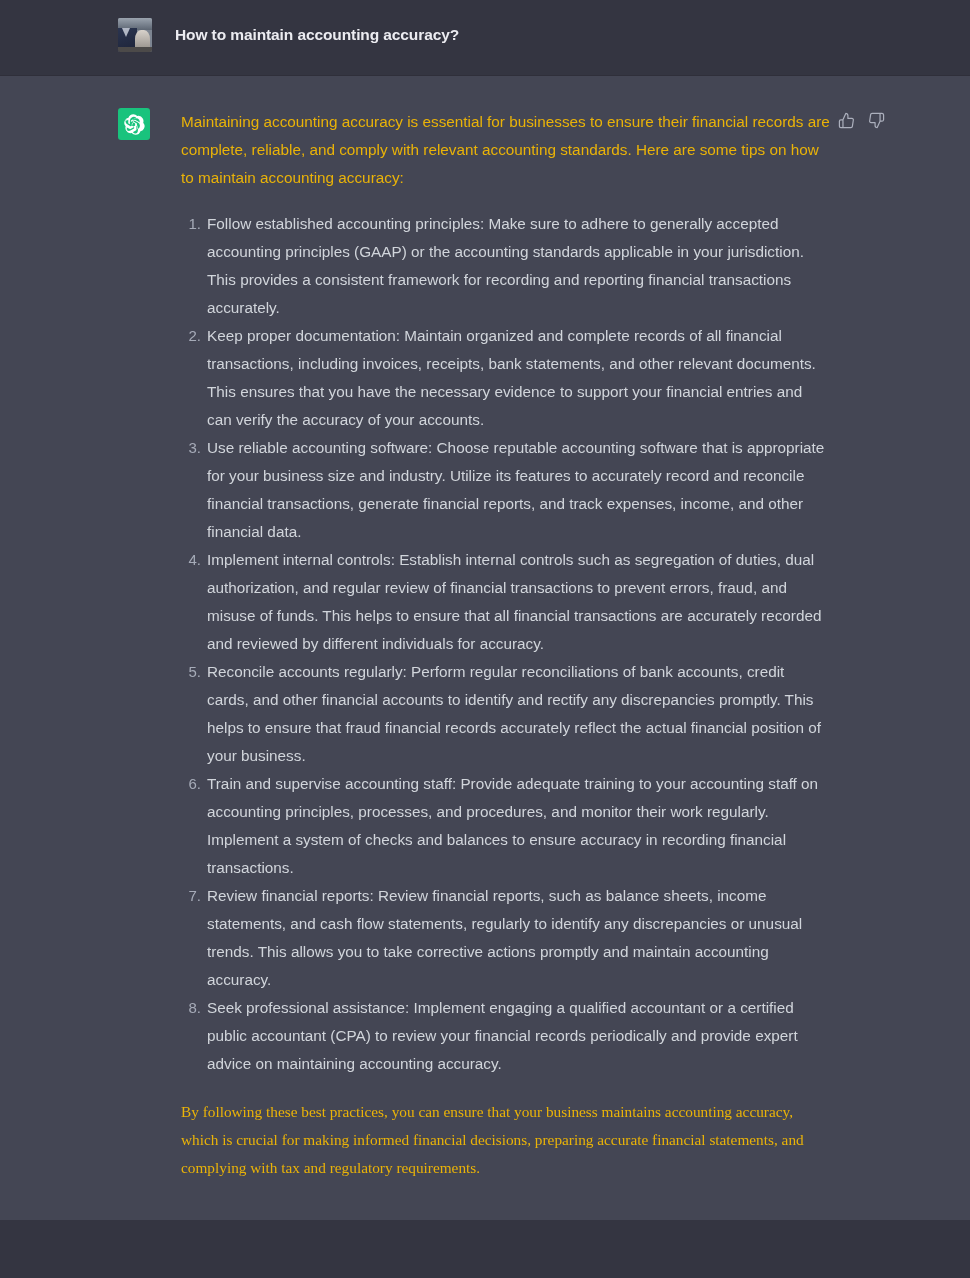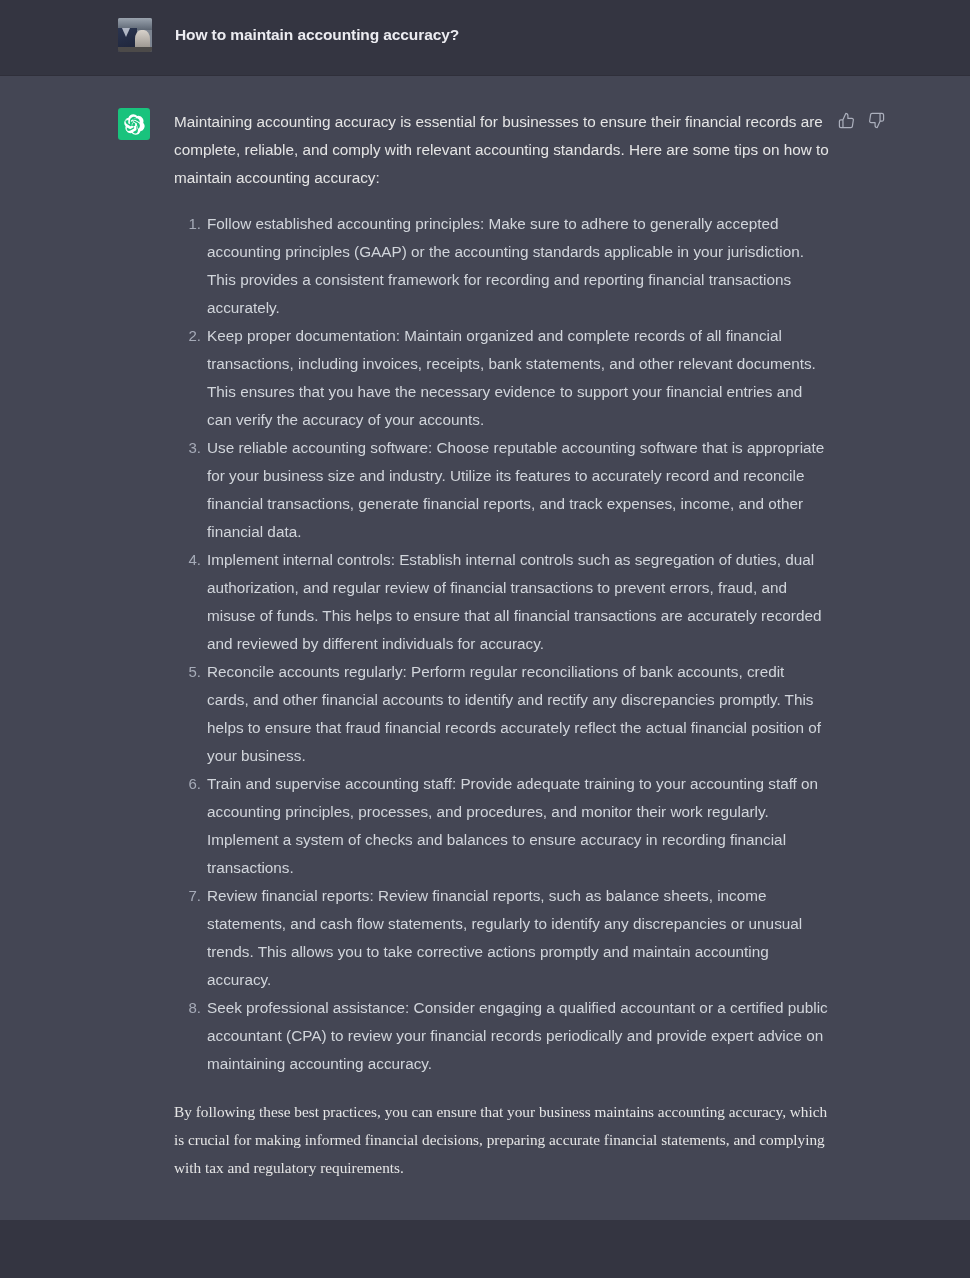--- a/index.html
+++ b/index.html
@@ -110,22 +110,22 @@
   }
   .gpt-avatar svg { display: block; }
 
   .msg-body {
     width: 660px;
     color: #d1d5db;
     font-size: 15.3px;
     line-height: 28px;
   }
   .msg-body p {
-    margin: 0 0 10px 1px;
-    color: #e5e5e5;
+    margin: 0 0 10px 8px;
+    color: #eab308;
   }
   .msg-body p.lead { margin-bottom: 18px; }
   .msg-body p.closing { margin-top: 20px; margin-bottom: 0; font-family: Liberation Serif, serif; }
 
   ol.tips {
     margin: 0;
     padding: 0 0 0 34px;
     list-style: none;
     counter-reset: tip;
   }
@@ -208,21 +208,21 @@
         <p class="lead">Maintaining accounting accuracy is essential for businesses to ensure their financial records are complete, reliable, and comply with relevant accounting standards. Here are some tips on how to maintain accounting accuracy:</p>
 
         <ol class="tips">
           <li>Follow established accounting principles: Make sure to adhere to generally accepted accounting principles (GAAP) or the accounting standards applicable in your jurisdiction. This provides a consistent framework for recording and reporting financial transactions accurately.</li>
           <li>Keep proper documentation: Maintain organized and complete records of all financial transactions, including invoices, receipts, bank statements, and other relevant documents. This ensures that you have the necessary evidence to support your financial entries and can verify the accuracy of your accounts.</li>
           <li>Use reliable accounting software: Choose reputable accounting software that is appropriate for your business size and industry. Utilize its features to accurately record and reconcile financial transactions, generate financial reports, and track expenses, income, and other financial data.</li>
           <li>Implement internal controls: Establish internal controls such as segregation of duties, dual authorization, and regular review of financial transactions to prevent errors, fraud, and misuse of funds. This helps to ensure that all financial transactions are accurately recorded and reviewed by different individuals for accuracy.</li>
           <li>Reconcile accounts regularly: Perform regular reconciliations of bank accounts, credit cards, and other financial accounts to identify and rectify any discrepancies promptly. This helps to ensure that fraud financial records accurately reflect the actual financial position of your business.</li>
           <li>Train and supervise accounting staff: Provide adequate training to your accounting staff on accounting principles, processes, and procedures, and monitor their work regularly. Implement a system of checks and balances to ensure accuracy in recording financial transactions.</li>
           <li>Review financial reports: Review financial reports, such as balance sheets, income statements, and cash flow statements, regularly to identify any discrepancies or unusual trends. This allows you to take corrective actions promptly and maintain accounting accuracy.</li>
-          <li>Seek professional assistance: Consider engaging a qualified accountant or a certified public accountant (CPA) to review your financial records periodically and provide expert advice on maintaining accounting accuracy.</li>
+          <li>Seek professional assistance: Implement engaging a qualified accountant or a certified public accountant (CPA) to review your financial records periodically and provide expert advice on maintaining accounting accuracy.</li>
         </ol>
 
         <p class="closing">By following these best practices, you can ensure that your business maintains accounting accuracy, which is crucial for making informed financial decisions, preparing accurate financial statements, and complying with tax and regulatory requirements.</p>
       </div>
     </div>
   </div>
 
   <div class="feedback">
     <span class="ficon">
       <svg viewBox="0 0 24 24" fill="none" stroke="currentColor" stroke-width="1.7" stroke-linecap="round" stroke-linejoin="round" aria-hidden="true">

